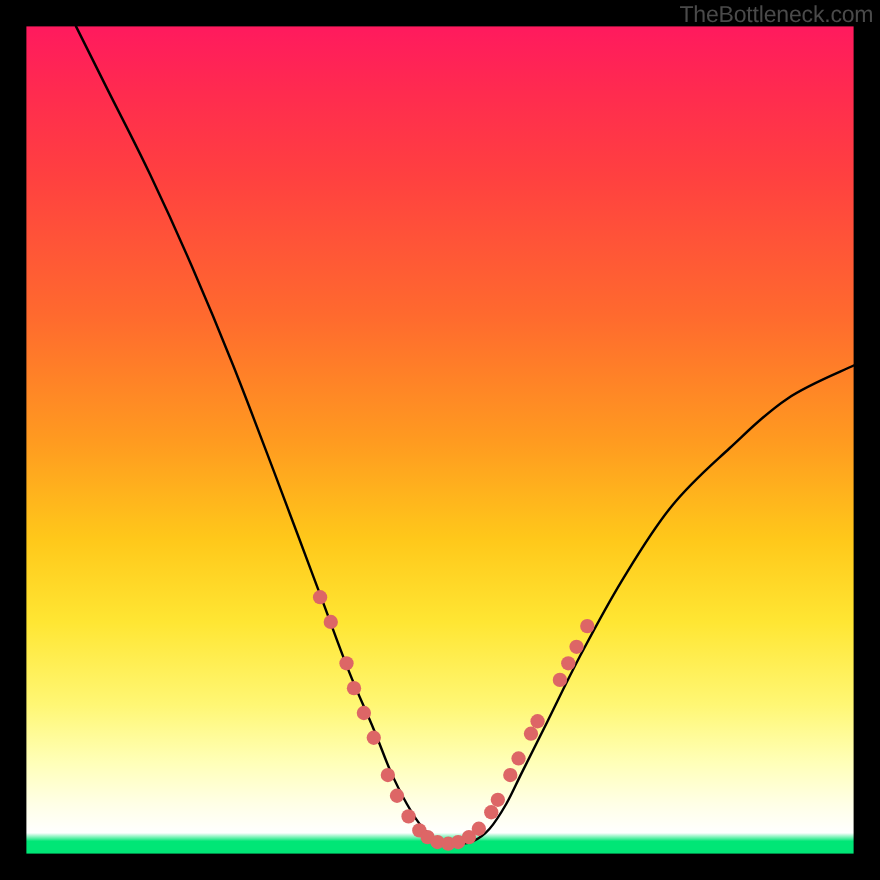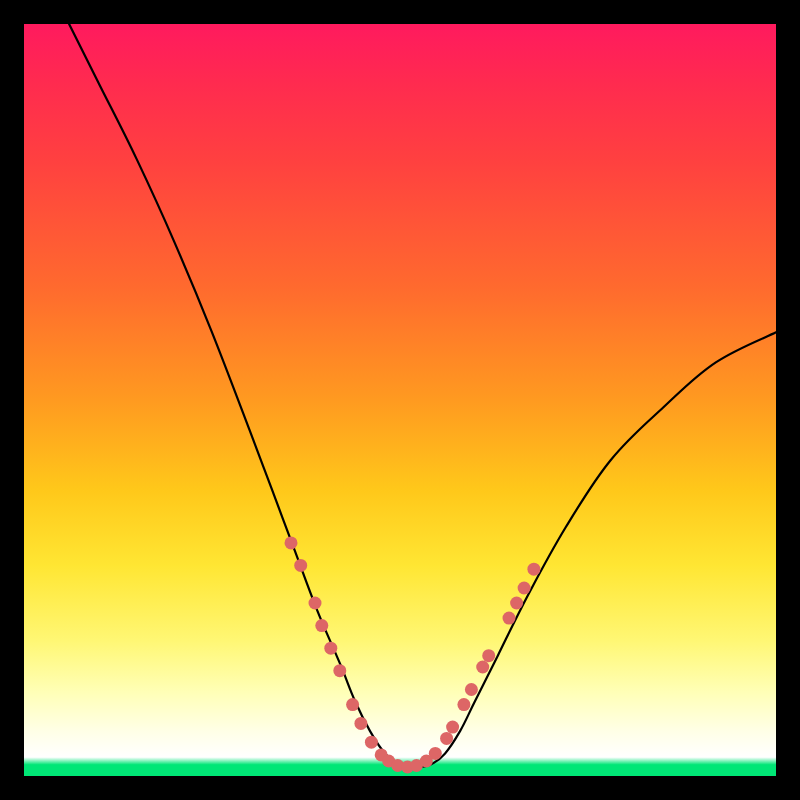--- a/index.html
+++ b/index.html
@@ -56,20 +56,21 @@
     top: 0; left: 0;
     width: 752px;
     height: 752px;
     overflow: visible;
   }
 </style>
 </head>
 <body>
 
 <div class="frame">
+  <div class="watermark">TheBottleneck.com</div>
   <div class="plot">
     <svg class="curve" viewBox="0 0 752 752" preserveAspectRatio="none">
       <path id="curve-path" fill="none" stroke="#000" stroke-width="2.2" stroke-linecap="round" d="M 45.1 0.0 C 50.5 10.8, 63.0 35.8, 75.2 60.2 C 87.4 84.5, 99.3 106.9, 112.8 135.4 C 126.3 163.8, 136.9 186.9, 150.4 218.1 C 163.9 249.2, 174.5 274.5, 188.0 308.3 C 201.5 342.2, 214.8 377.7, 225.6 406.1 C 236.4 434.5, 240.0 444.6, 248.2 466.2 C 256.3 487.9, 262.6 504.7, 270.7 526.4 C 278.8 548.1, 285.2 566.3, 293.3 586.6 C 301.4 606.9, 309.1 623.0, 315.8 639.2 C 322.6 655.4, 325.5 664.6, 330.9 676.8 C 336.3 689.0, 340.5 697.4, 345.9 706.9 C 351.3 716.4, 355.5 723.3, 361.0 729.4 C 366.4 735.5, 370.6 738.3, 376.0 740.7 C 381.4 743.2, 385.6 743.0, 391.0 743.0 C 396.5 743.0, 400.7 743.2, 406.1 740.7 C 411.5 738.3, 415.7 735.5, 421.1 729.4 C 426.5 723.3, 430.7 716.4, 436.2 706.9 C 441.6 697.4, 444.4 690.3, 451.2 676.8 C 458.0 663.3, 464.3 650.6, 473.8 631.7 C 483.2 612.7, 491.7 594.5, 503.8 571.5 C 516.0 548.5, 526.6 528.2, 541.4 503.8 C 556.3 479.5, 569.0 457.8, 586.6 436.2 C 604.2 414.5, 620.2 401.1, 639.2 383.5 C 658.2 365.9, 671.5 351.9, 691.8 338.4 C 712.1 324.9, 741.2 313.7, 752.0 308.3"></path>
       <g id="marker-group">
           <circle cx="267.0" cy="518.9" r="6.5" fill="#d66"></circle>
           <circle cx="276.7" cy="541.4" r="6.5" fill="#d66"></circle>
           <circle cx="291.0" cy="579.0" r="6.5" fill="#d66"></circle>
           <circle cx="297.8" cy="601.6" r="6.5" fill="#d66"></circle>
           <circle cx="306.8" cy="624.2" r="6.5" fill="#d66"></circle>
           <circle cx="315.8" cy="646.7" r="6.5" fill="#d66"></circle>

